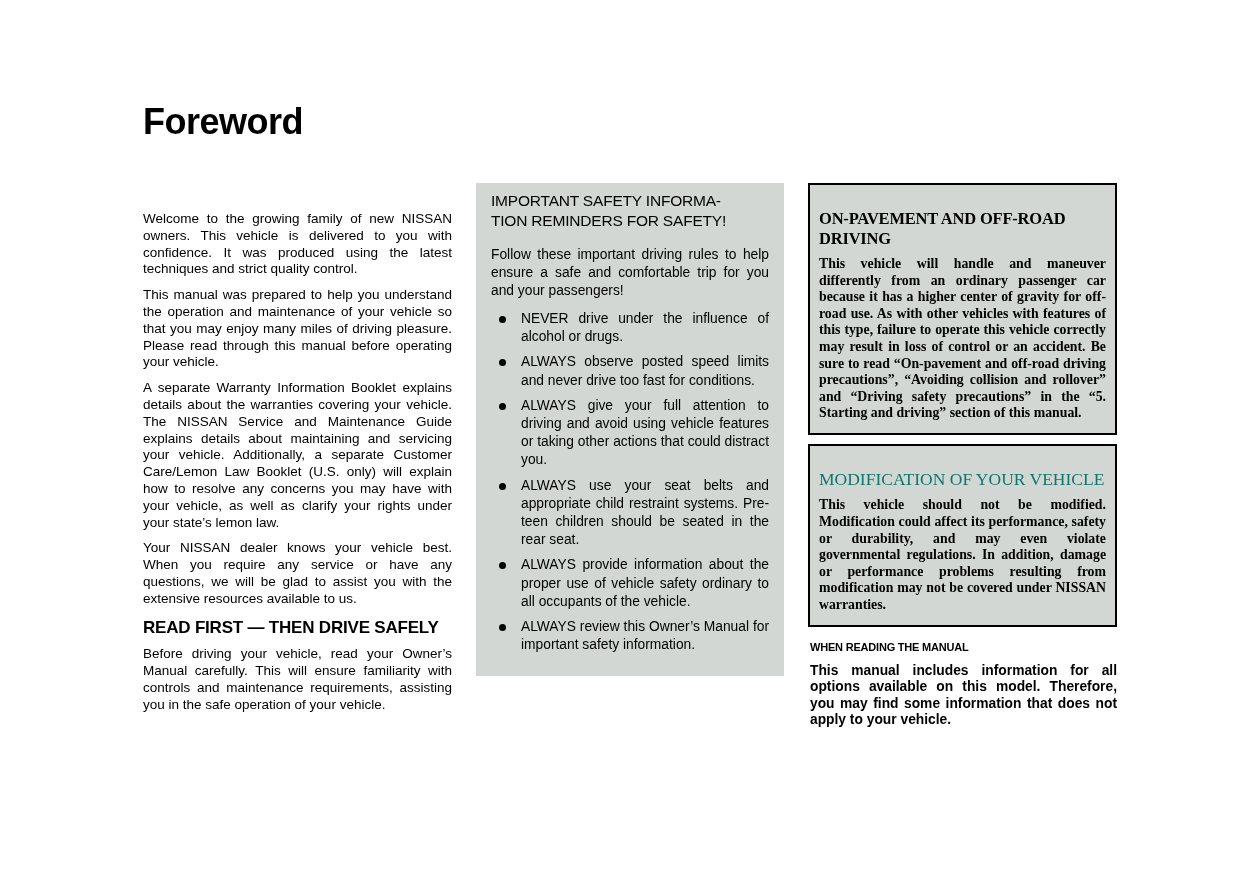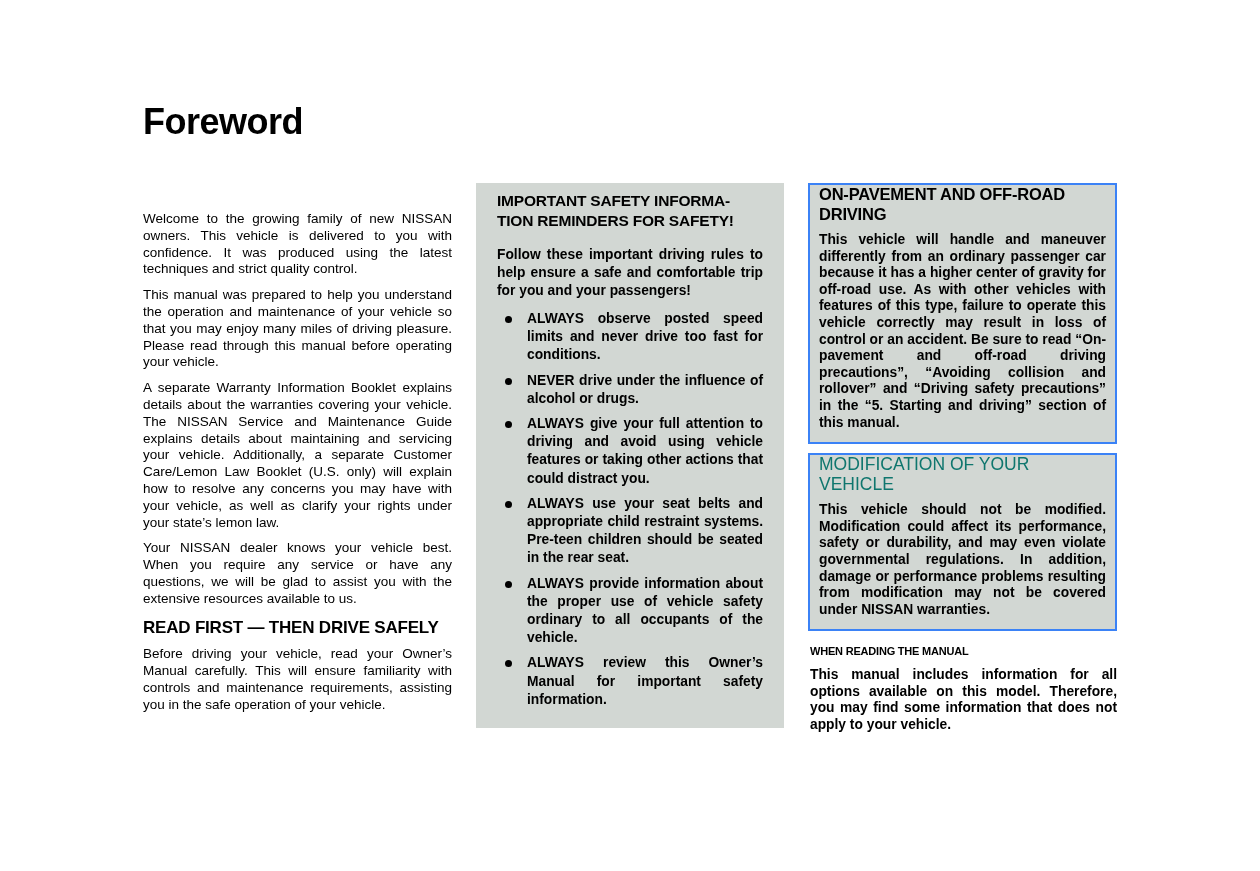--- a/index.html
+++ b/index.html
@@ -24,36 +24,37 @@
   }
   
   .col-mid { left:476px; width:308px; }
   .warn-header {
     height:37px; background:var(--panel); margin-bottom:5px;
     display:flex; align-items:center; justify-content:center; gap:12px;
   }
   .warn-header-label { font-size:17px; font-weight:bold; letter-spacing:0.5px; }
   .warn-icon { display:inline-flex; }
   .warn-body {
-    background:var(--panel); min-height:493px; padding:8px 21px 12px;
-    font-weight:bold;
+    background:var(--panel); min-height:493px; padding:8px 15px 12px;
+    font-weight:normal;
   }
   .warn-title { font-size:15.5px; line-height:20px; letter-spacing:-0.2px; margin-bottom:15px; }
   .warn-intro { font-size:13.8px; line-height:18px; text-align:justify; margin-bottom:10px; }
   .bullet { display:flex; margin-bottom:7px; }
   .bullet .dot {
     width:7px; height:7px; border-radius:50%; background:#000;
     flex:0 0 7px; margin:6px 15px 0 8px;
   }
   .bullet .btext { font-size:13.8px; line-height:18.2px; text-align:justify; flex:1; }
   
   .col-right { left:808px; width:309px; }
   .rbox {
-    border:2px solid #3b82f6; background:var(--panel);
-    padding:0 9px 11px;
+    border:2px solid #000000; background:var(--panel);
+    padding:24px 9px 11px;
+    font-family:Liberation Serif, serif;
   }
   .rbox + .rbox { margin-top:9px; }
   .rbox h3 { font-size:16.5px; line-height:19.5px; font-weight:bold; letter-spacing:-0.2px; margin-bottom:8px; }
   .rbox h3.light { font-weight:normal; font-size:17.5px; letter-spacing:0; color:#0f766e; }
   .rbox p { font-size:13.8px; line-height:16.6px; font-weight:bold; text-align:justify; }
   .col-right h2 { font-size:11px; font-weight:bold; letter-spacing:-0.2px; margin:14px 0 10px 2px; white-space:nowrap; }
   .col-right .plain-section p {
     font-size:13.8px; line-height:16.6px; font-weight:bold; text-align:justify; margin-left:2px;
   }
 </style>
@@ -76,25 +77,25 @@
   <div class="col col-mid">
     <div class="warn-body">
       <div class="warn-title">
         <div>IMPORTANT SAFETY INFORMA-</div>
         <div>TION REMINDERS FOR SAFETY!</div>
       </div>
       <p class="warn-intro">Follow these important driving rules to help ensure a safe and comfortable trip for you and your passengers!</p>
 
       <div class="bullet">
         <span class="dot"></span>
-        <span class="btext">ALWAYS observe posted speed limits and never drive too fast for conditions.</span>
+        <span class="btext">NEVER drive under the influence of alcohol or drugs.</span>
       </div>
       <div class="bullet">
         <span class="dot"></span>
-        <span class="btext">NEVER drive under the influence of alcohol or drugs.</span>
+        <span class="btext">ALWAYS observe posted speed limits and never drive too fast for conditions.</span>
       </div>
       <div class="bullet">
         <span class="dot"></span>
         <span class="btext">ALWAYS give your full attention to driving and avoid using vehicle features or taking other actions that could distract you.</span>
       </div>
       <div class="bullet">
         <span class="dot"></span>
         <span class="btext">ALWAYS use your seat belts and appropriate child restraint systems. Pre-teen children should be seated in the rear seat.</span>
       </div>
       <div class="bullet">

